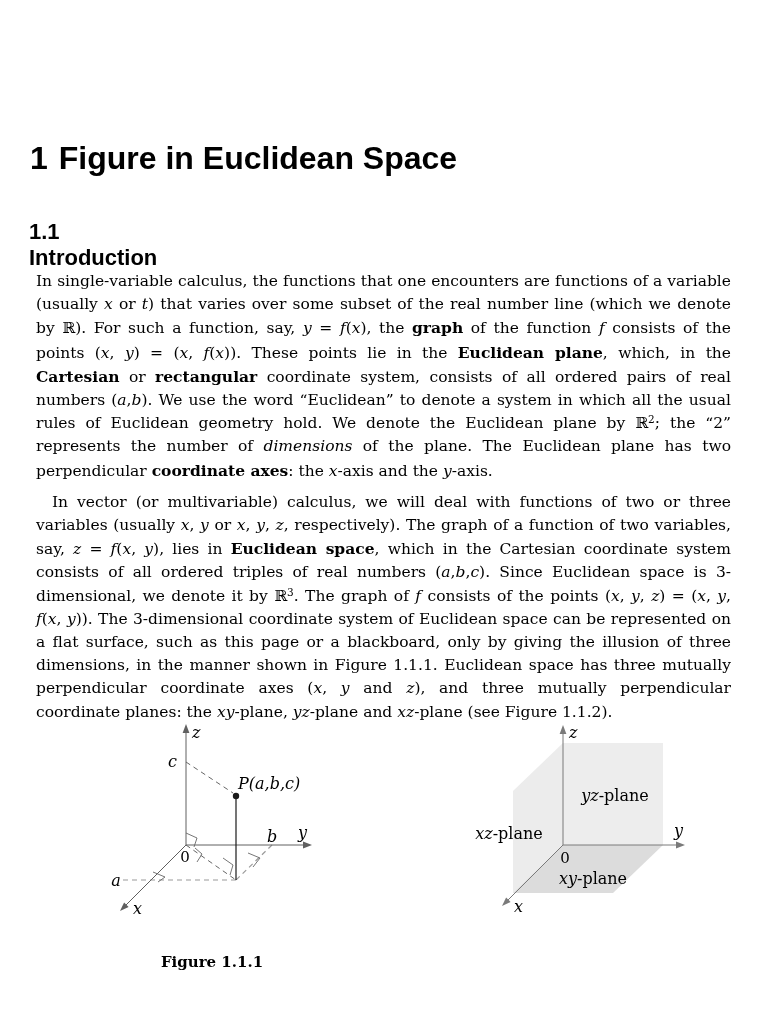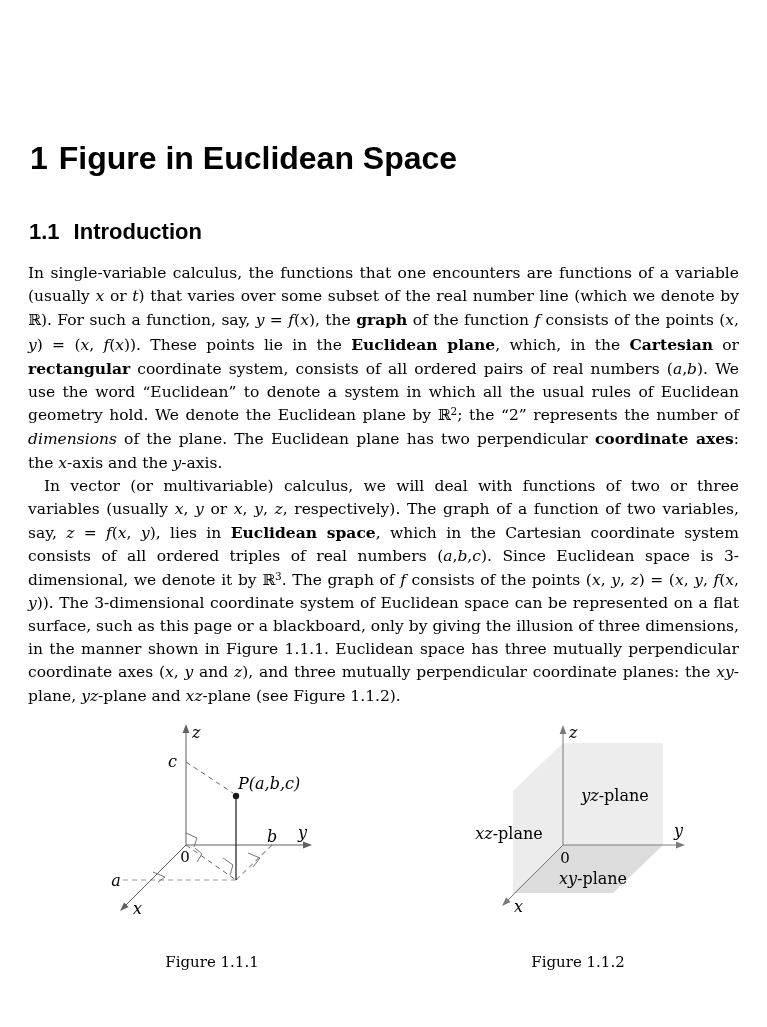--- a/index.html
+++ b/index.html
@@ -1,33 +1,33 @@
 <!DOCTYPE html>
 <html><head>
 <meta charset="utf-8">
 <style>
   html,body{margin:0;padding:0;background:#ffffff;}
   .page{position:relative;width:767px;height:1027px;background:#ffffff;color:#000;
         font-family:"DejaVu Serif",serif;overflow:hidden;}
   .chapter{position:absolute;left:30px;top:141px;display:flex;gap:11px;
            font-family:"Liberation Sans",sans-serif;font-weight:bold;font-size:32px;line-height:1.1;}
-  .section{position:absolute;left:29px;top:220px;display:flex;gap:14px;
-           font-family:"Liberation Sans",sans-serif;font-weight:bold;font-size:22px;line-height:1.1;}
+  .section{position:absolute;left:29px;top:220px;display:flex;gap:2px;
+           font-family:"Liberation Sans",sans-serif;font-weight:bold;font-size:22px;line-height:1.1;flex-direction:column;}
   .bodytext{position:absolute;left:28px;top:262px;width:711px;
             font-size:15.5px;line-height:23.2px;text-align:justify;}
-  .bodytext p{margin:0;}
+  .bodytext p{margin:8px;}
   .bodytext p.indent{text-indent:16px;}
   .b{font-weight:bold;}
   .i{font-style:italic;}
   .sup{font-size:10.5px;vertical-align:5px;line-height:0;}
   .fig{position:absolute;overflow:visible;}
   #fig1{left:95px;top:718px;}
   #fig2{left:478px;top:718px;}
   .caption{position:absolute;top:953px;width:200px;text-align:center;
-           font-weight:normal;font-size:15px;}
+           font-weight:bold;font-size:15px;}
   #cap1{left:112px;}
   #cap2{left:478px;}
   svg{overflow:visible;}
   svg text{font-family:"DejaVu Serif",serif;font-size:16px;fill:#000;}
   svg .it{font-style:italic;}
   svg .sm{font-size:15px;}
   .axis1{stroke:#606060;stroke-width:1;fill:none;}
   .axis2{stroke:#7a7a7a;stroke-width:1;fill:none;}
   .ah1{fill:#606060;stroke:none;}
   .ah2{fill:#7a7a7a;stroke:none;}
@@ -105,15 +105,14 @@
     <text class="it" x="91" y="20">z</text>
     <text class="it" x="196" y="118">y</text>
     <text class="it" x="36" y="194">x</text>
     <text class="sm" x="87" y="145" text-anchor="middle">0</text>
     <text x="137" y="83" text-anchor="middle"><tspan class="it">yz</tspan><tspan>-plane</tspan></text>
     <text x="31" y="121" text-anchor="middle"><tspan class="it">xz</tspan><tspan>-plane</tspan></text>
     <text x="115" y="166" text-anchor="middle"><tspan class="it">xy</tspan><tspan>-plane</tspan></text>
   </svg>
 
   <div id="cap1" class="caption">Figure 1.1.1</div>
-  <div id="cap2" class="caption">Figure 1.1.2</div>
 
 </div>
 
 </body></html>

